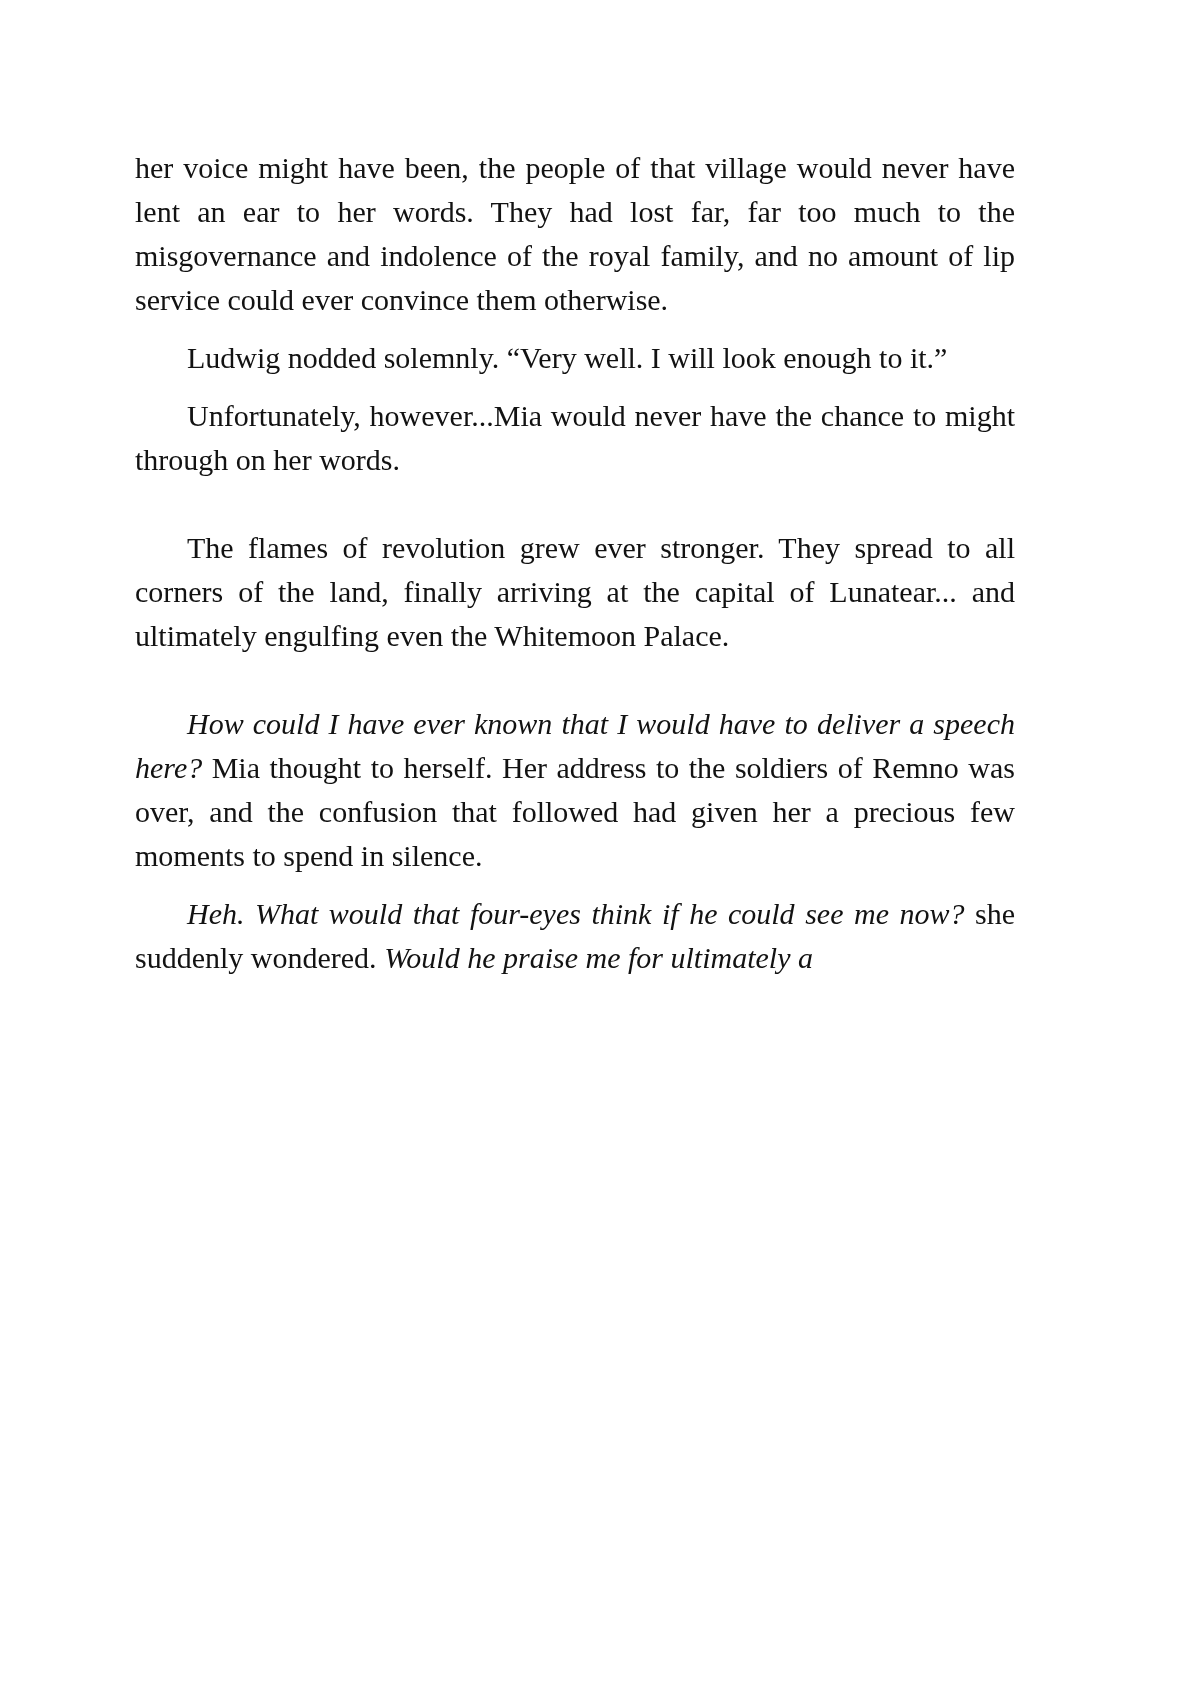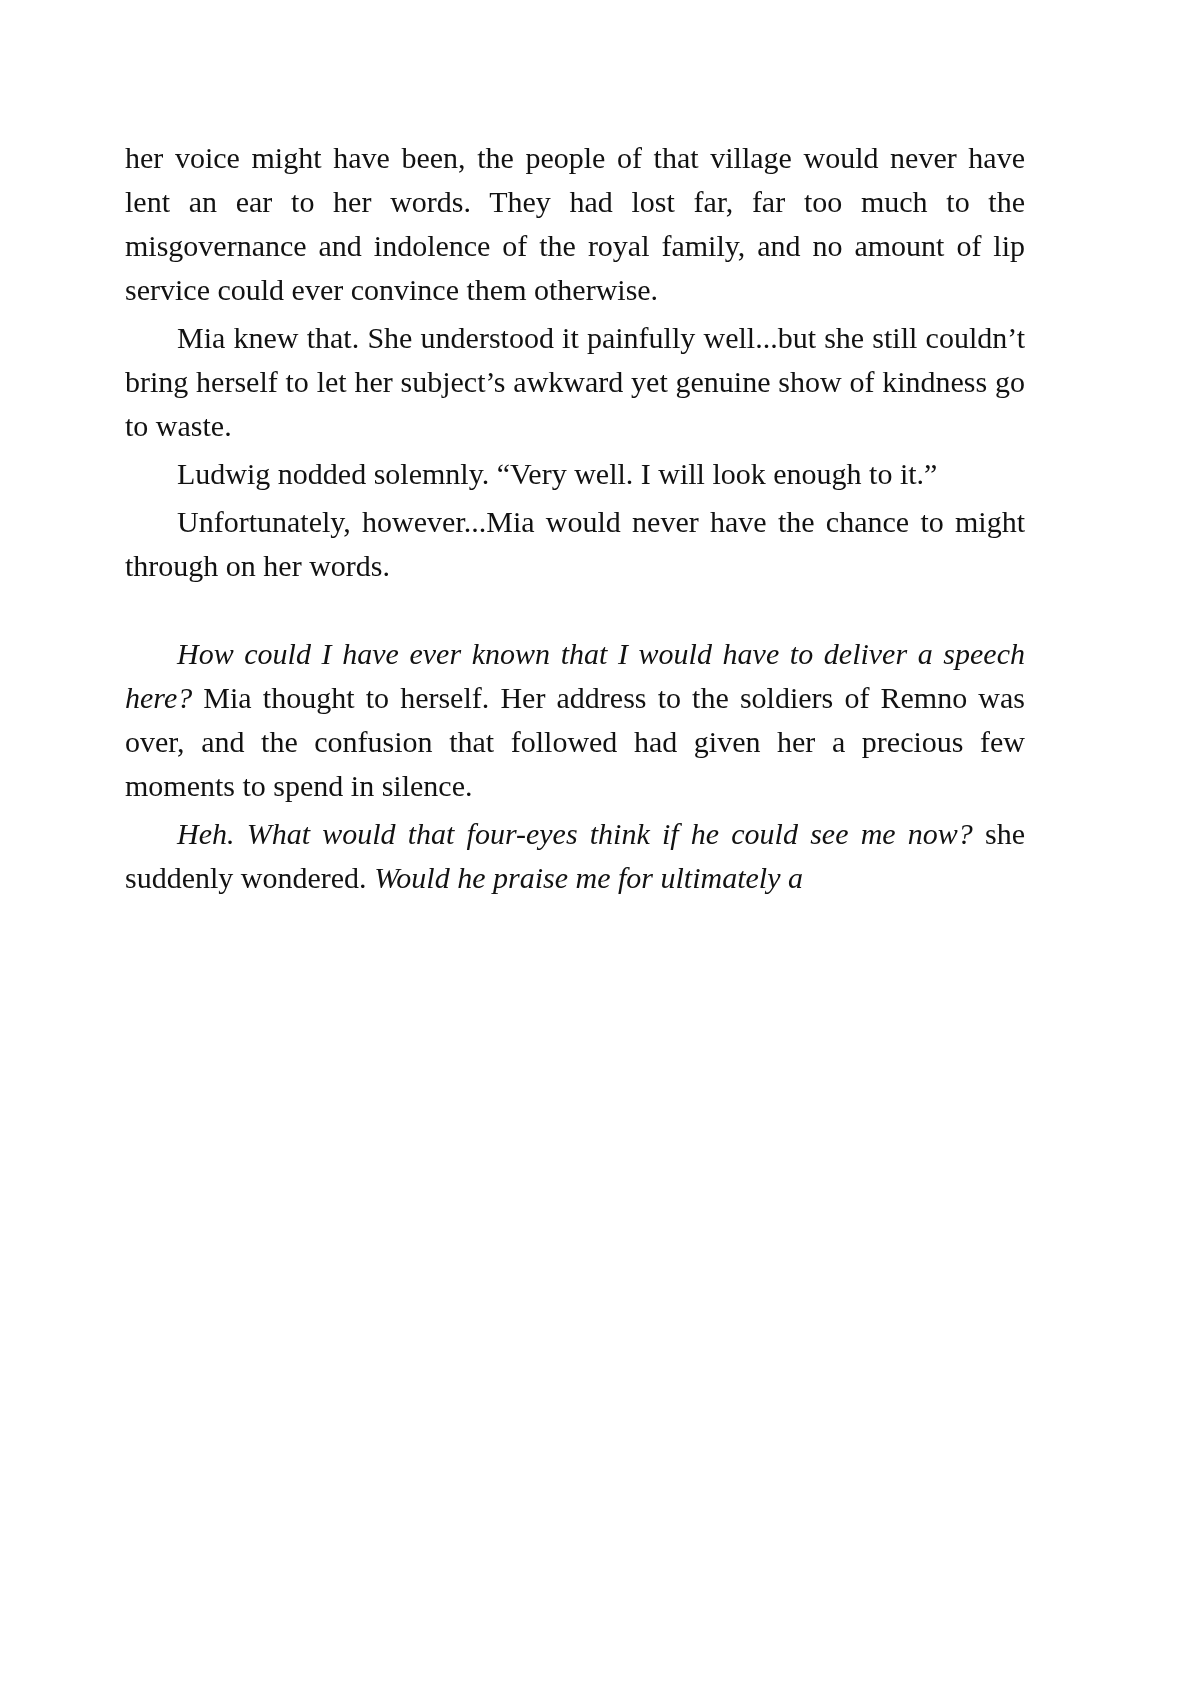--- a/index.html
+++ b/index.html
@@ -20,39 +20,39 @@
     position: absolute;
     left: 121px;
     top: 132px;
     width: 908px;
     font-size: 30px;
     line-height: 44px;
     text-align: justify;
     text-rendering: optimizeLegibility;
   }
   p.para {
-    margin: 4px;
+    margin: 14px;
     padding: 0;
     font-family: Liberation Serif, serif;
   }
   p.para.indent {
     text-indent: 52px;
   }
   p.para.gap {
     margin-top: 44px;
   }
   .italic {
     font-style: italic;
   }
 </style>
 </head>
 <body>
 
 <div class="page">
   <div class="text-block">
       <p class="para"><span>her voice might have been, the people of that village would never have lent an ear to her words. They had lost far, far too much to the misgovernance and indolence of the royal family, and no amount of lip service could ever convince them otherwise.</span></p>
-      <p class="para indent"><span>Mia knew that. She understood it painfully well...but she still couldn’t bring herself to let her subject’s awkward yet genuine show of kindness go to waste.</span></p>
       <p class="para indent"><span>Ludwig nodded solemnly. “Very well. I will look enough to it.”</span></p>
       <p class="para indent"><span>Unfortunately, however...Mia would never have the chance to might through on her words.</span></p>
+      <p class="para indent gap"><span>The flames of revolution grew ever stronger. They spread to all corners of the land, finally arriving at the capital of Lunatear... and ultimately engulfing even the Whitemoon Palace.</span></p>
       <p class="para indent gap"><span class="italic">How could I have ever known that I would have to deliver a speech here?</span><span> Mia thought to herself. Her address to the soldiers of Remno was over, and the confusion that followed had given her a precious few moments to spend in silence.</span></p>
       <p class="para indent"><span class="italic">Heh. What would that four-eyes think if he could see me now?</span><span> she suddenly wondered. </span><span class="italic">Would he praise me for ultimately a</span></p>
     </div>
 </div>
 
 </body></html>

